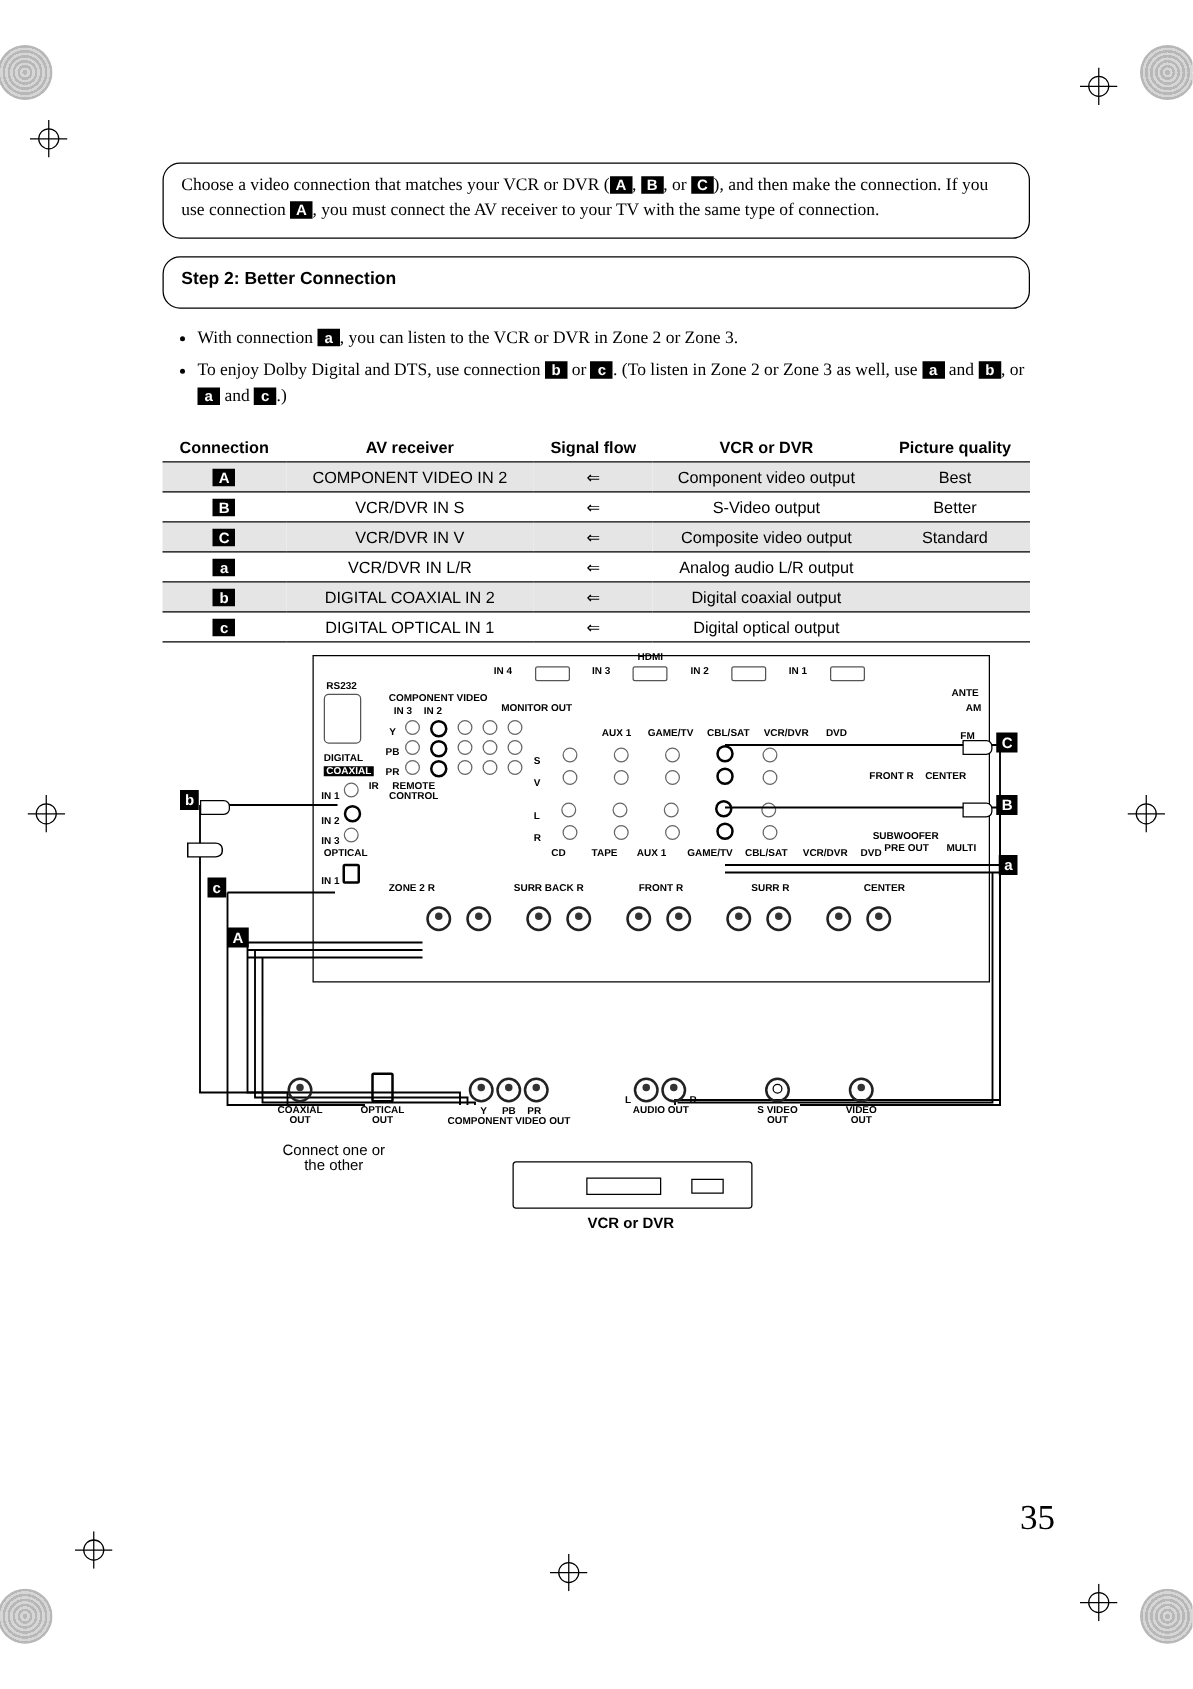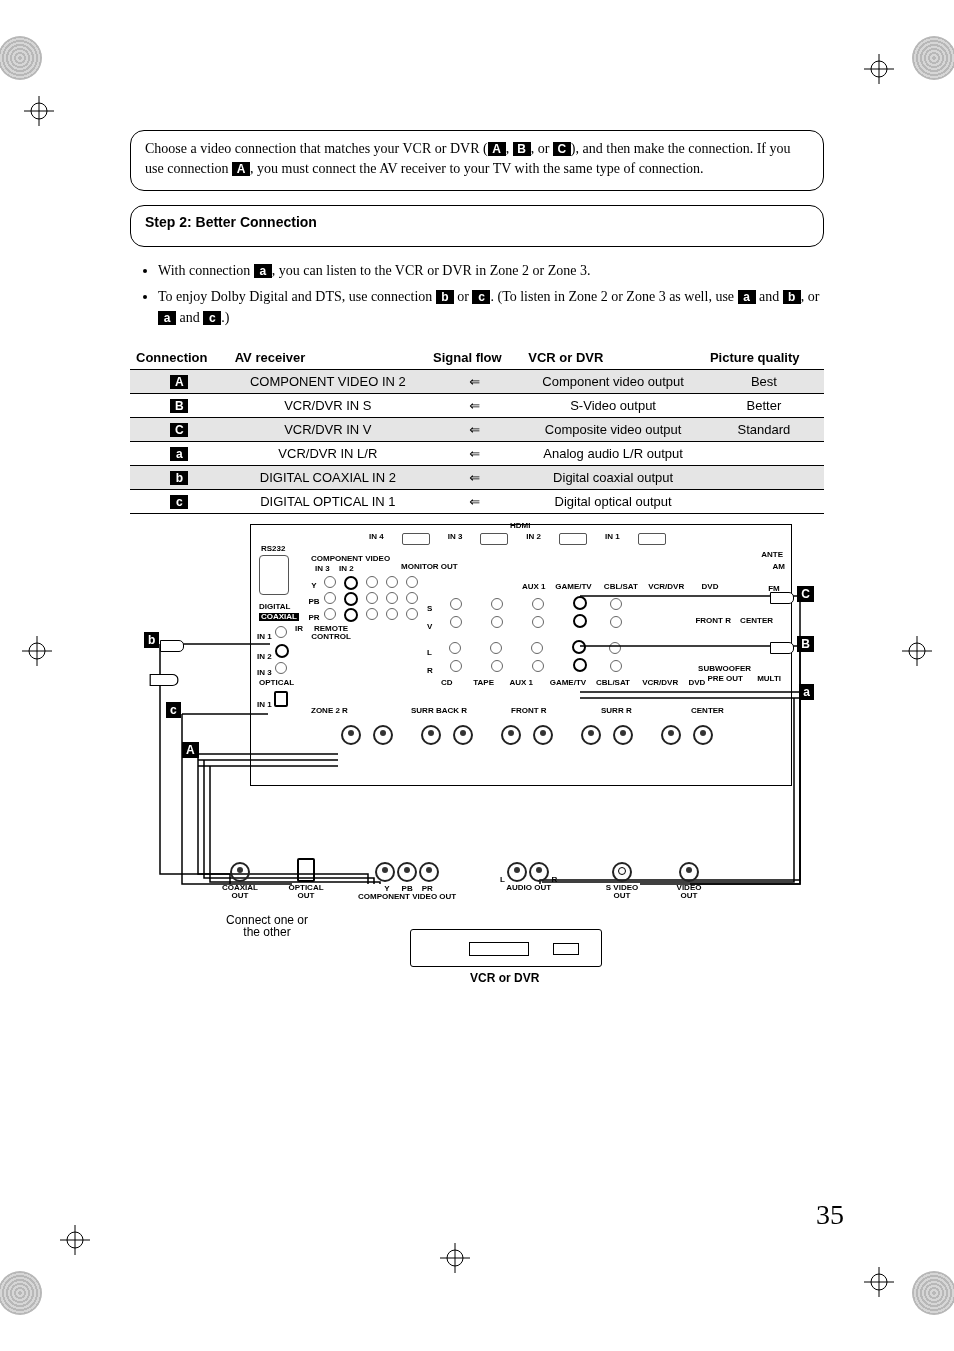--- a/index.html
+++ b/index.html
@@ -85,21 +85,21 @@
     width: 100%;
     border-collapse: collapse;
     font-family: Arial, Helvetica, sans-serif;
     font-size: 13px;
     margin-bottom: 10px;
   }
   table.conn th {
     font-weight: bold;
     border-bottom: 1px solid #000;
     padding: 4px 6px;
-    text-align: left;
+    text-align: center;
   }
   table.conn td {
     border-bottom: 1px solid #000;
     padding: 4px 6px;
     text-align: center;
   }
   table.conn tr.shade td { background:#e5e5e5; }
   .page-number {
     position:absolute;
     bottom: 120px;
@@ -279,21 +279,21 @@
           <td></td>
         </tr>
       </tbody>
   </table>
 
   <div class="diagram-area">
 
     <div class="small-label" style="top:-2px;left:380px">HDMI</div>
     <div class="receiver-outline">
 
-      <div style="position:absolute;top:8px;left:118px;display:flex;gap:18px;">
+      <div style="position:absolute;top:8px;left:144px;display:flex;gap:18px;">
         <span class="small-label" style="position:static">IN 4</span>
         <span style="width:26px;height:10px;border:1px solid #555;border-radius:2px"></span>
         <span class="small-label" style="position:static">IN 3</span>
         <span style="width:26px;height:10px;border:1px solid #555;border-radius:2px"></span>
         <span class="small-label" style="position:static">IN 2</span>
         <span style="width:26px;height:10px;border:1px solid #555;border-radius:2px"></span>
         <span class="small-label" style="position:static">IN 1</span>
         <span style="width:26px;height:10px;border:1px solid #555;border-radius:2px"></span>
       </div>
 
@@ -340,21 +340,21 @@
       <div style="position:absolute;top:100px;left:6px"><span class="small-label" style="position:static">IN 1</span> <span class="grid-jack"></span></div>
       <div style="position:absolute;top:118px;left:6px"><span class="small-label" style="position:static;font-weight:bold">IN 2</span> <span class="grid-jack" style="border:2px solid #000"></span></div>
       <div style="position:absolute;top:136px;left:6px"><span class="small-label" style="position:static">IN 3</span> <span class="grid-jack"></span></div>
       <div class="small-label" style="top:154px;left:8px">OPTICAL</div>
       <div style="position:absolute;top:166px;left:6px"><span class="small-label" style="position:static;font-weight:bold">IN 1</span> <span style="display:inline-block;width:10px;height:12px;border:2px solid #000;border-radius:2px"></span></div>
 
       <div class="small-label" style="top:100px;left:44px">IR</div>
       <div class="small-label" style="top:100px;left:60px;width:40px">REMOTE CONTROL</div>
 
       <div style="position:absolute;top:58px;left:190px;">
-        <div class="small-label" style="position:static;text-align:right;height:10px">
+        <div class="small-label" style="position:static;text-align:center;height:10px">
           <span style="display:inline-block;width:38px">AUX 1</span>
           <span style="display:inline-block;width:44px">GAME/TV</span>
           <span style="display:inline-block;width:44px">CBL/SAT</span>
           <span style="display:inline-block;width:44px;font-weight:bold">VCR/DVR</span>
           <span style="display:inline-block;width:32px">DVD</span>
         </div>
         <div style="margin-top:2px"><span class="small-label" style="position:relative;left:-14px">S</span>
           <span class="grid-jack"></span><span class="grid-jack" style="margin-left:28px"></span><span class="grid-jack" style="margin-left:28px"></span><span class="grid-jack" style="margin-left:28px;border:2px solid #000"></span><span class="grid-jack" style="margin-left:22px"></span></div>
         <div><span class="small-label" style="position:relative;left:-14px">V</span>
           <span class="grid-jack"></span><span class="grid-jack" style="margin-left:28px"></span><span class="grid-jack" style="margin-left:28px"></span><span class="grid-jack" style="margin-left:28px;border:2px solid #000"></span><span class="grid-jack" style="margin-left:22px"></span></div>

